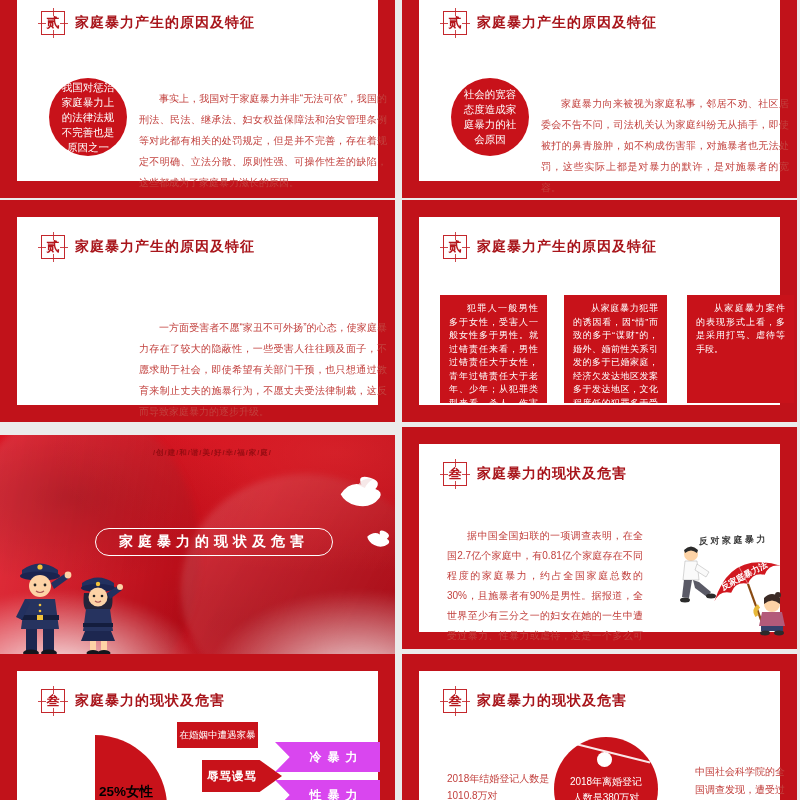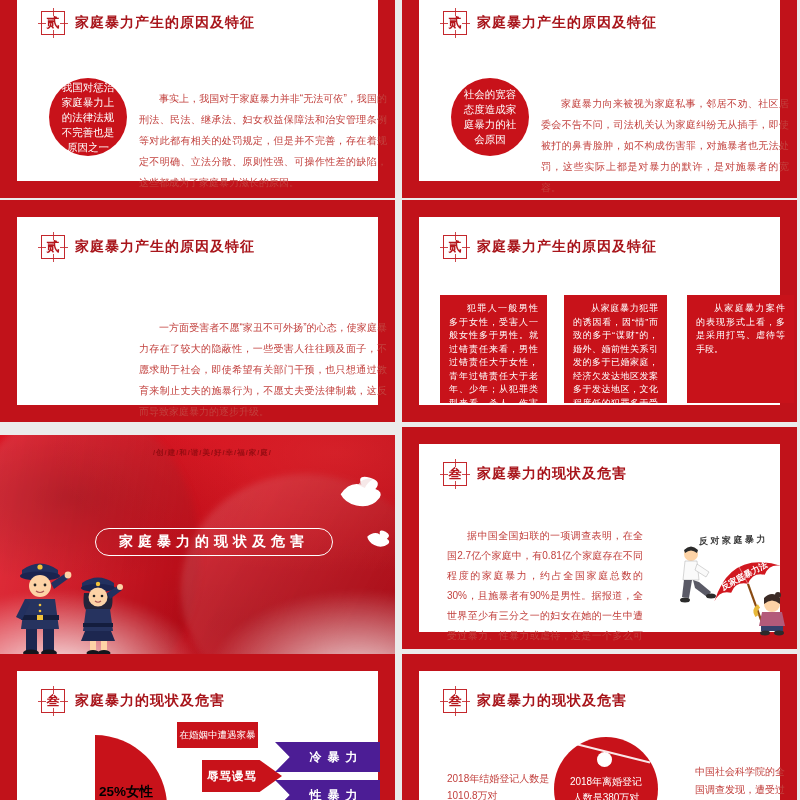--- a/index.html
+++ b/index.html
@@ -72,21 +72,21 @@
   
   .pieq{position:absolute;left:78px;top:64px;width:72px;height:72px;background:#c8121a;
         border-top-right-radius:100%;}
   .pieq-label{position:absolute;left:82px;top:112px;color:#000000;font-size:13.5px;font-weight:bold;}
   .tagbox{position:absolute;left:160px;top:51px;width:81px;height:26px;background:#c8121a;
         color:#fff;font-size:9.5px;display:flex;align-items:center;justify-content:center;}
   .arrow-r{position:absolute;left:185px;width:80px;height:32px;background:#c8121a;color:#fff;
         font-size:11.5px;font-weight:bold;letter-spacing:1px;display:flex;align-items:center;
         justify-content:center;padding-right:20px;box-sizing:border-box;
         clip-path:polygon(0 0,72% 0,100% 50%,72% 100%,0 100%);}
-  .chev-l{position:absolute;left:258px;width:105px;height:30px;background:#4c1d95;color:#fff;
+  .chev-l{position:absolute;left:258px;width:105px;height:30px;background:#d946ef;color:#fff;
         font-size:12px;font-weight:bold;letter-spacing:6px;display:flex;align-items:center;
         justify-content:center;padding-left:18px;box-sizing:border-box;
         clip-path:polygon(0 0,100% 0,100% 100%,0 100%,14% 50%);}
 
   
   .stat-left{position:absolute;left:28px;top:99px;width:122px;color:#c2413e;font-size:10px;line-height:17px;}
   .bigcircle{position:absolute;left:135px;top:66px;width:104px;height:104px;border-radius:50%;background:#c8121a;}
   .whitedot{position:absolute;left:178px;top:81px;width:15px;height:15px;border-radius:50%;background:#fff;}
   .circline{position:absolute;left:141px;top:68px;width:93px;height:1.5px;background:rgba(255,255,255,.9);
         transform:rotate(14deg);transform-origin:left top;}

